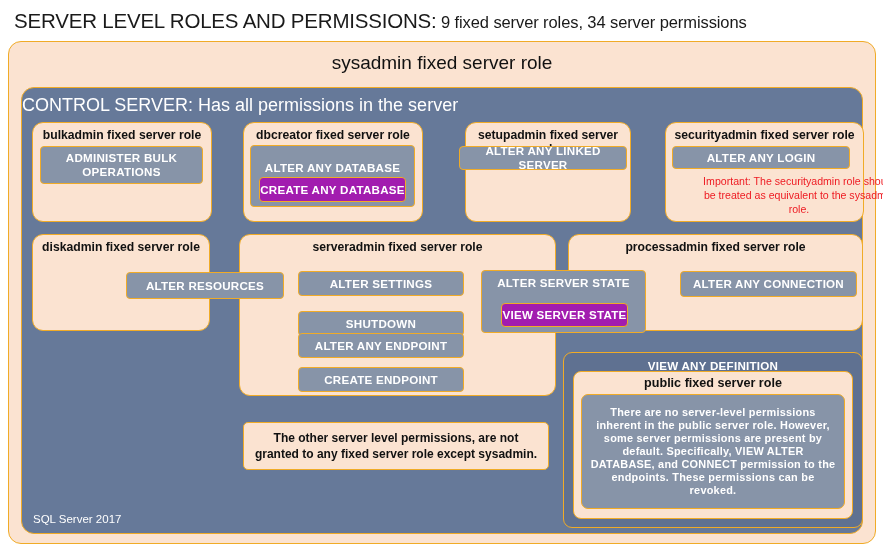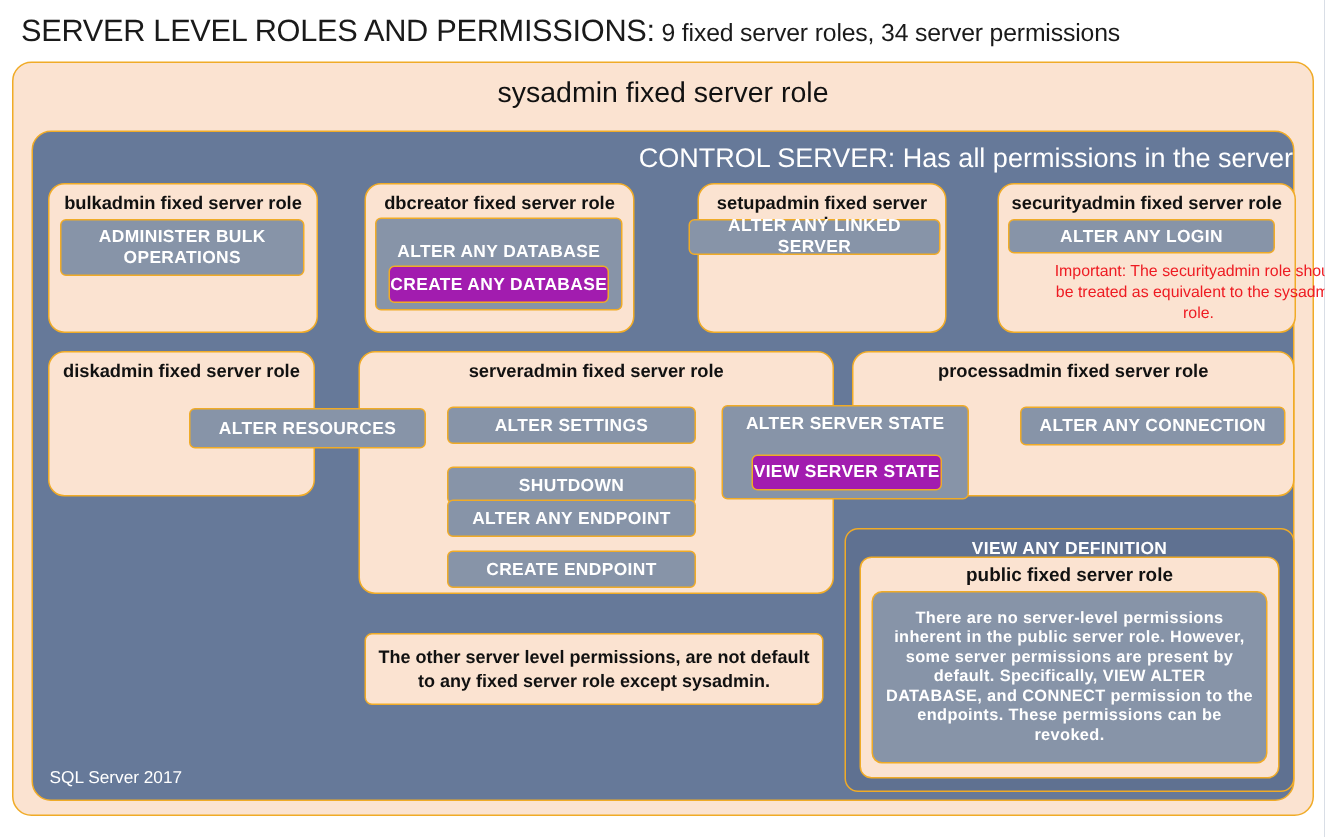--- a/index.html
+++ b/index.html
@@ -59,21 +59,21 @@
   }
 
   
   #control-server-box {
     left: 21px; top: 87px; width: 842px; height: 447px;
     border-radius: 13px;
   }
   #control-server-label {
     position: absolute;
     left: 0; top: 7px; width: 100%;
-    text-align: right;
+    text-align: left;
     font-size: 18px;
     color: #ffffff;
   }
 
   
   .role-card { }
   .role-title {
     position: absolute;
     left: 0; top: 5px; width: 100%;
     text-align: center;
@@ -230,15 +230,15 @@
 <div class="pill pill-dark" style="left:501px; top:303px; width:127px; height:24px;">VIEW SERVER STATE</div>
 
 <div id="public-outer" class="shell slate-mid">
   <div id="view-any-definition-label">VIEW ANY DEFINITION</div>
 </div>
 <div id="public-inner" class="shell peach">
   <div id="public-label">public fixed server role</div>
 </div>
 <div id="public-note" class="pill">There are no server-level permissions inherent in the public server role. However, some server permissions are present by default. Specifically, VIEW ALTER DATABASE, and CONNECT permission to the endpoints. These permissions can be revoked.</div>
 
-<div class="note-box" style="left:243px; top:422px; width:306px; height:48px;">The other server level permissions, are not default to any fixed server role except sysadmin.</div>
+<div class="note-box" style="left:243px; top:422px; width:306px; height:48px;">The other server level permissions, are not granted to any fixed server role except sysadmin.</div>
 
 <div id="footer-label">SQL Server 2017</div>
 
 </body></html>

